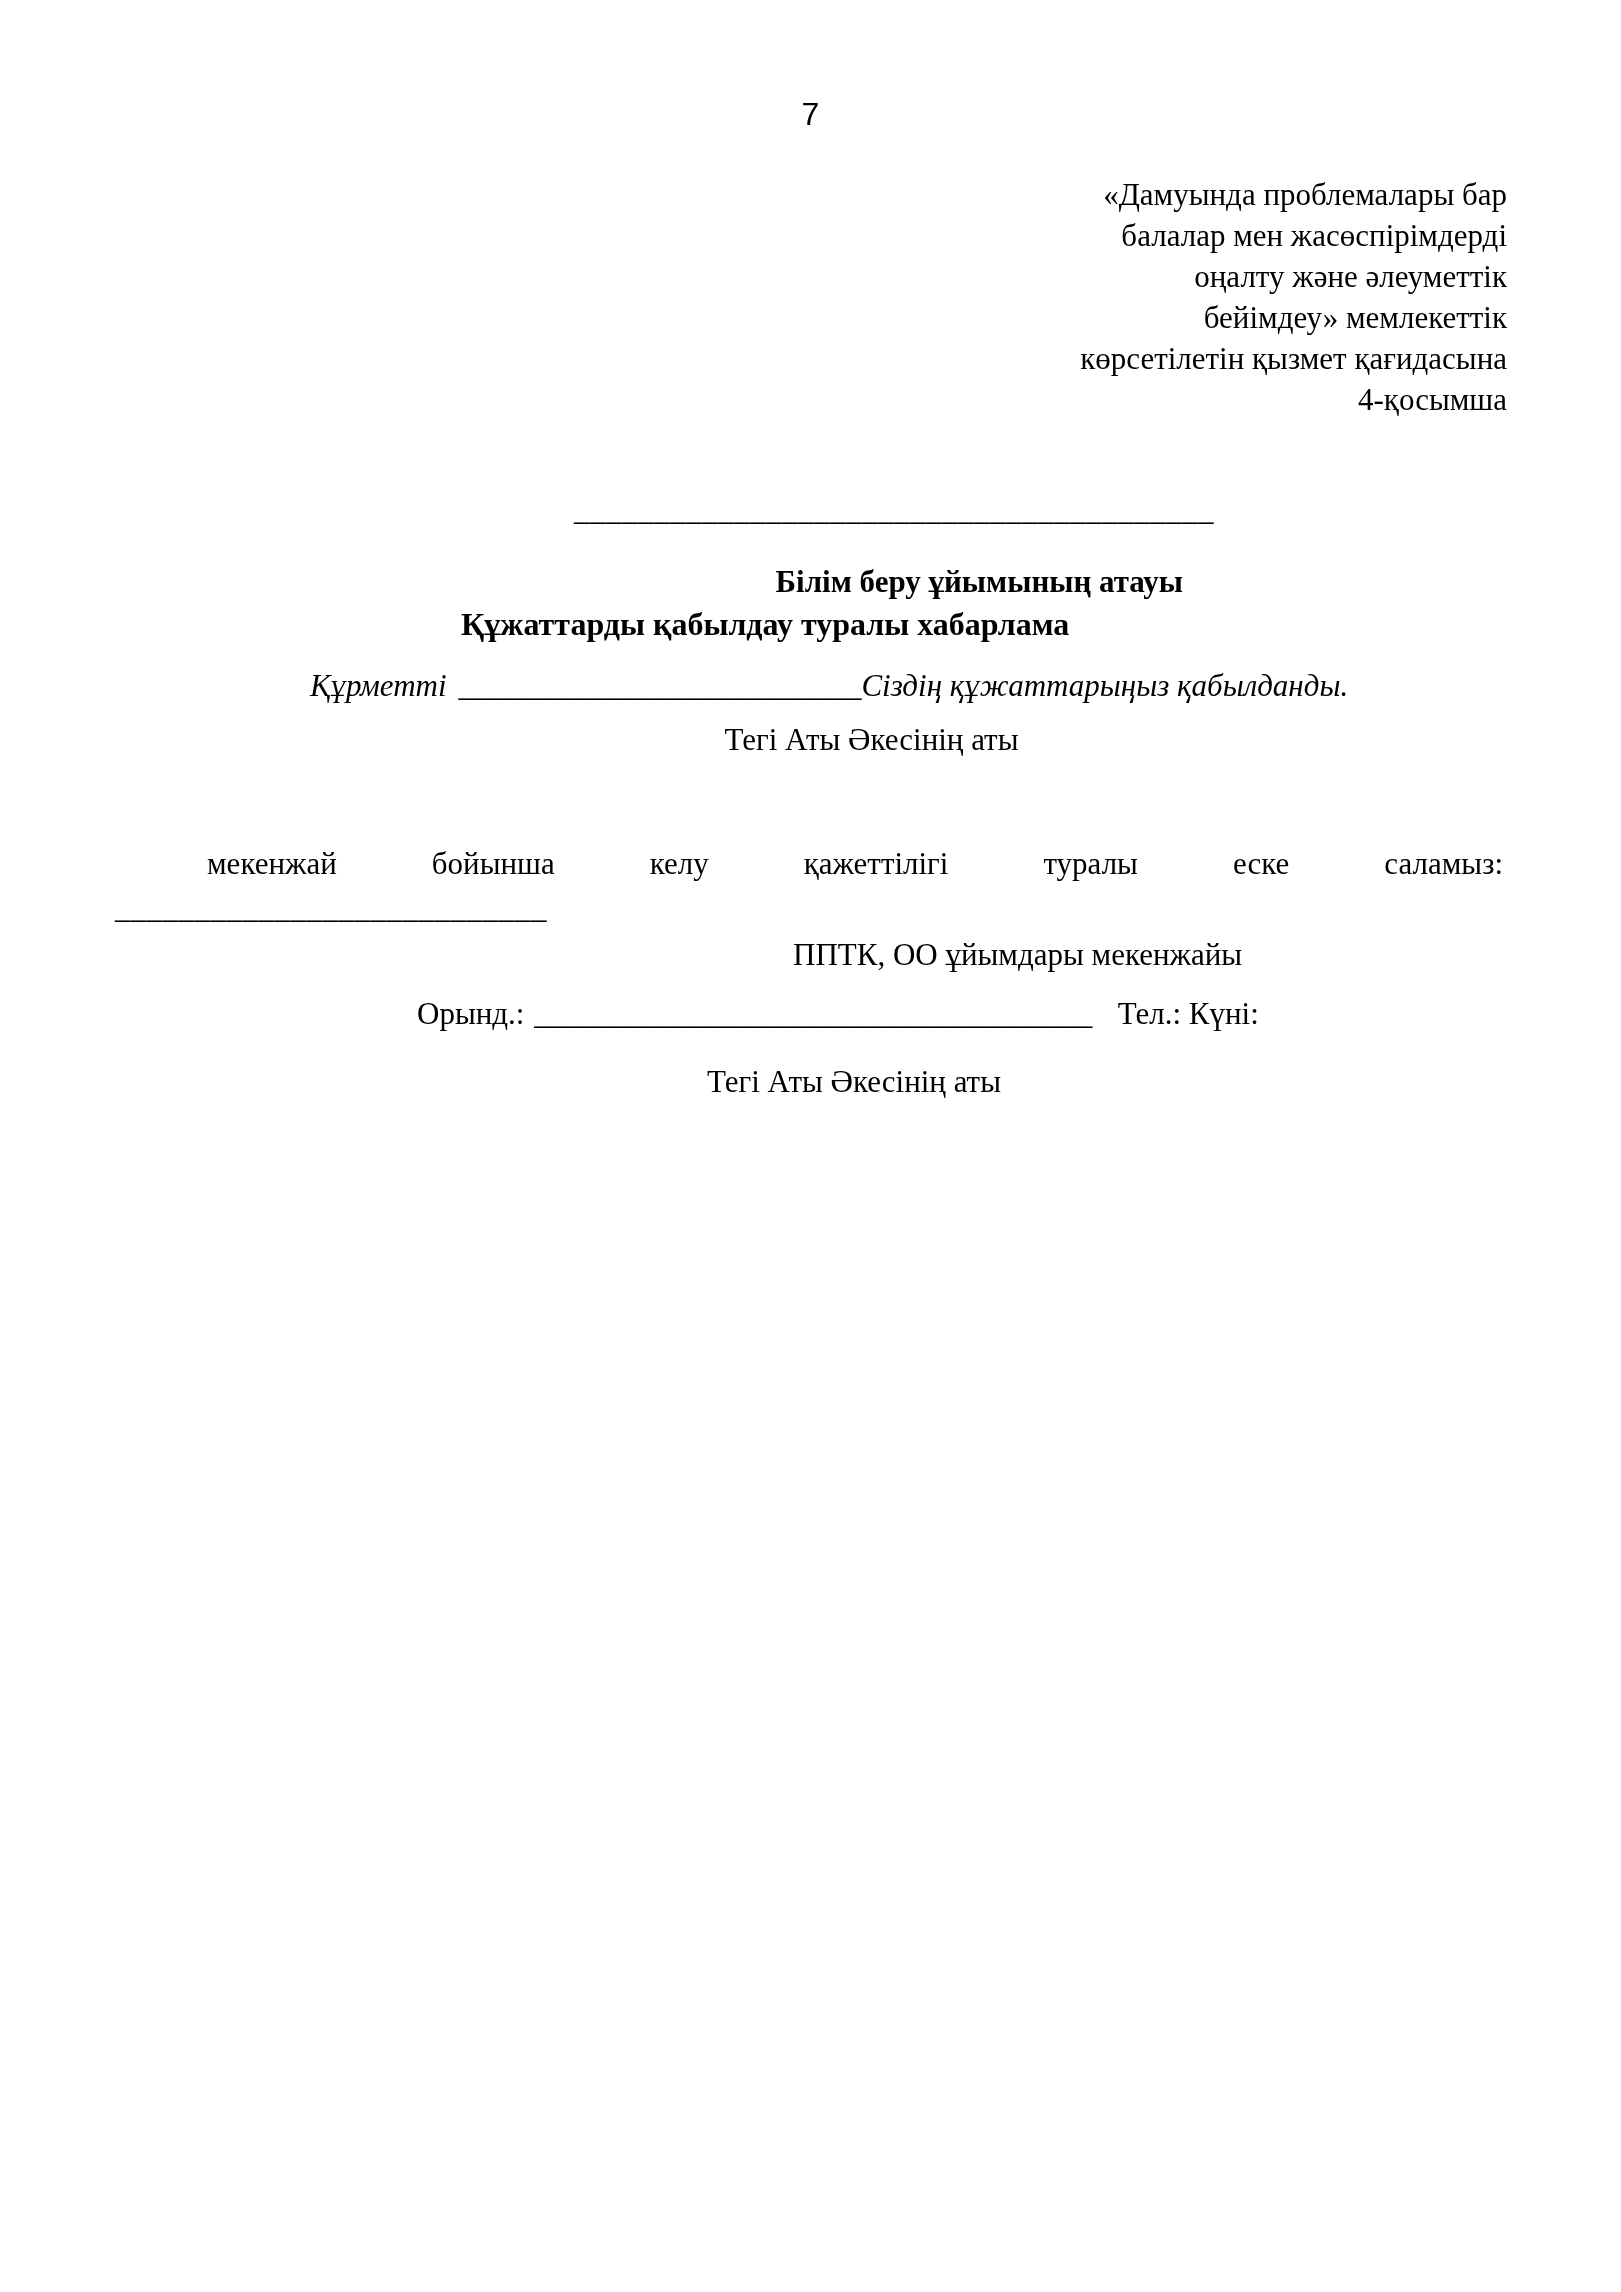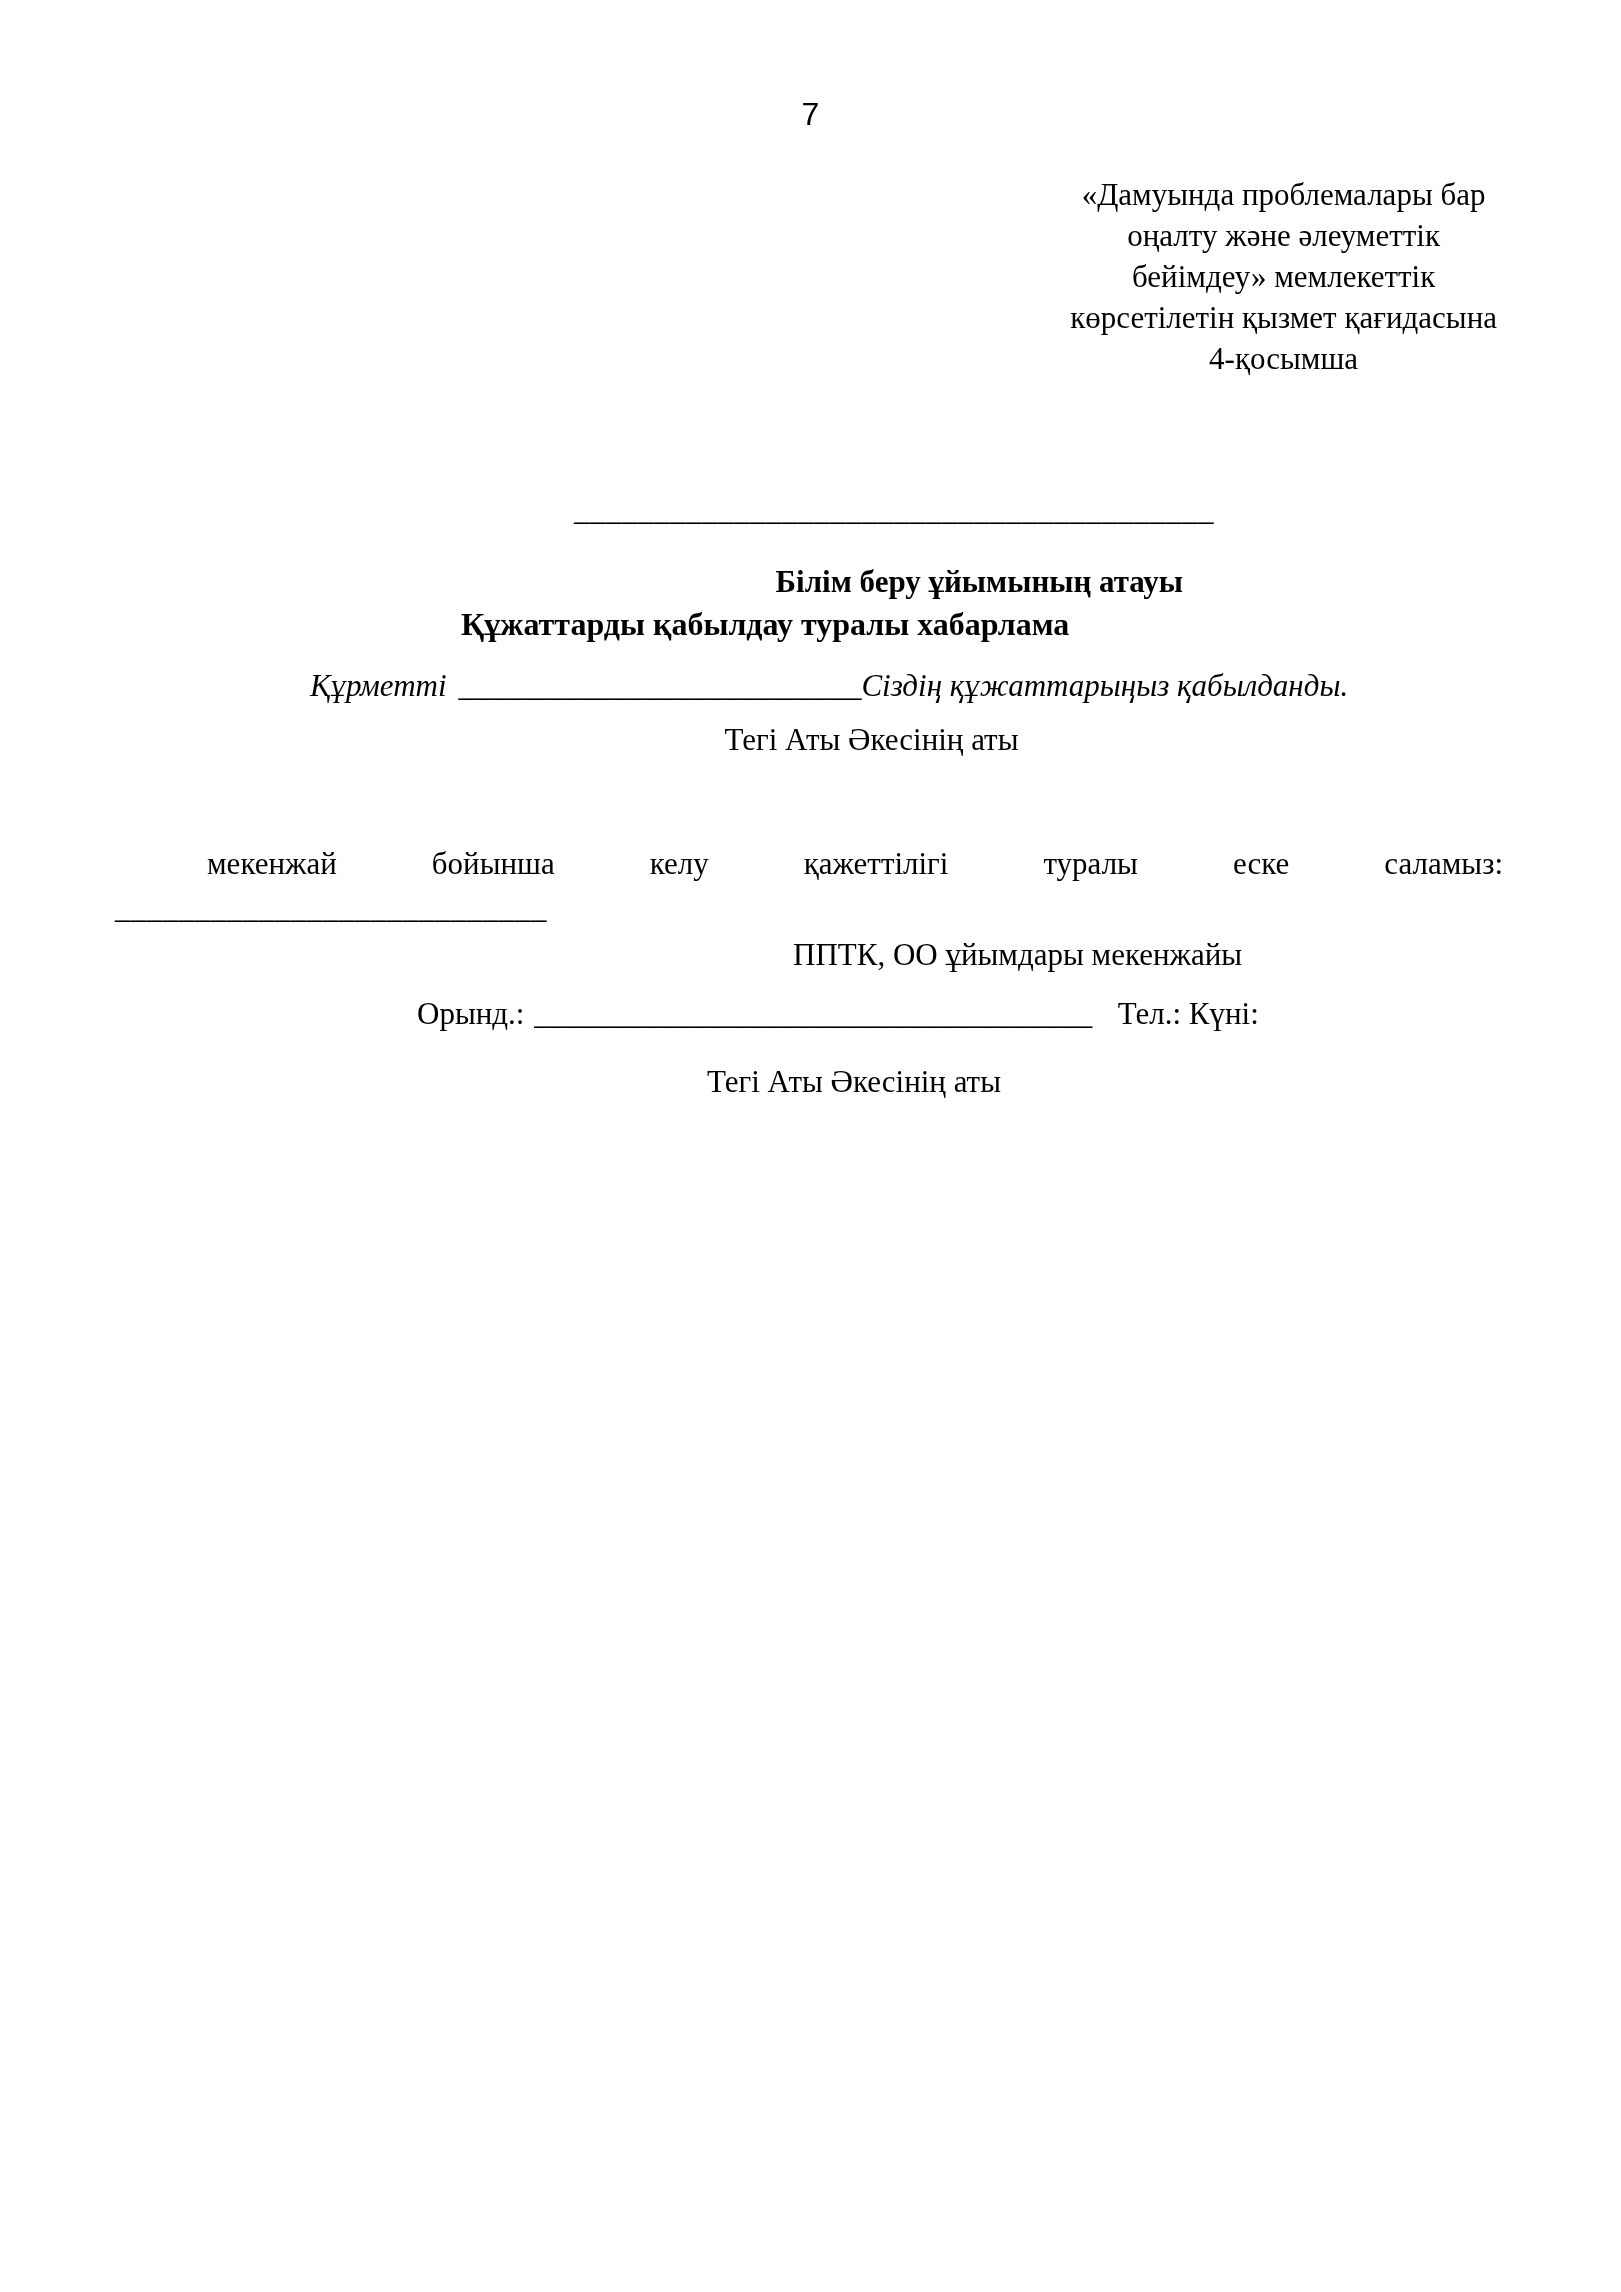--- a/index.html
+++ b/index.html
@@ -15,22 +15,22 @@
     overflow: hidden;
   }
   .abs { position: absolute; white-space: nowrap; }
   .page-number {
     left: 0; right: 0; top: 96px;
     text-align: center;
     font-family: "Liberation Sans", "DejaVu Sans", sans-serif;
     font-size: 32px;
   }
   .appendix-note {
-    right: 124px; top: 174px;
-    text-align: center;
+    right: 114px; top: 174px;
+    text-align: right;
     line-height: 41px;
   }
   .org-blank { left: 546px; top: 492px; letter-spacing: 0.5px; margin-left: 28px; }
   .org-caption { left: 546px; top: 564px; width: 637px; text-align: right; font-weight: bold; }
   .doc-title {
     left: 461px; top: 606px; width: 722px;
     text-align: left;
     font-weight: 700;
     font-size: 32px;
   }
@@ -55,20 +55,21 @@
 </style>
 </head>
 <body>
 
 <div class="page">
 
   <div class="abs page-number">7</div>
 
   <div class="abs appendix-note">
     <div>«Дамуында проблемалары бар</div>
+    <div>балалар мен жасөспірімдерді</div>
     <div>оңалту және әлеуметтік</div>
     <div>бейімдеу» мемлекеттік</div>
     <div>көрсетілетін қызмет қағидасына</div>
     <div>4-қосымша</div>
   </div>
 
   <div class="abs org-blank">________________________________________</div>
   <div class="abs org-caption">Білім беру ұйымының атауы</div>
 
   <div class="abs doc-title">Құжаттарды қабылдау туралы хабарлама</div>

